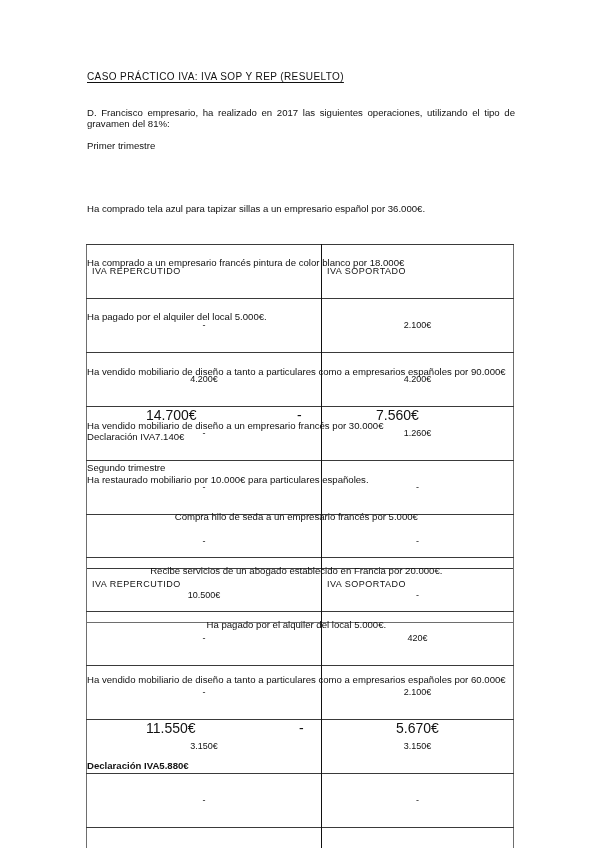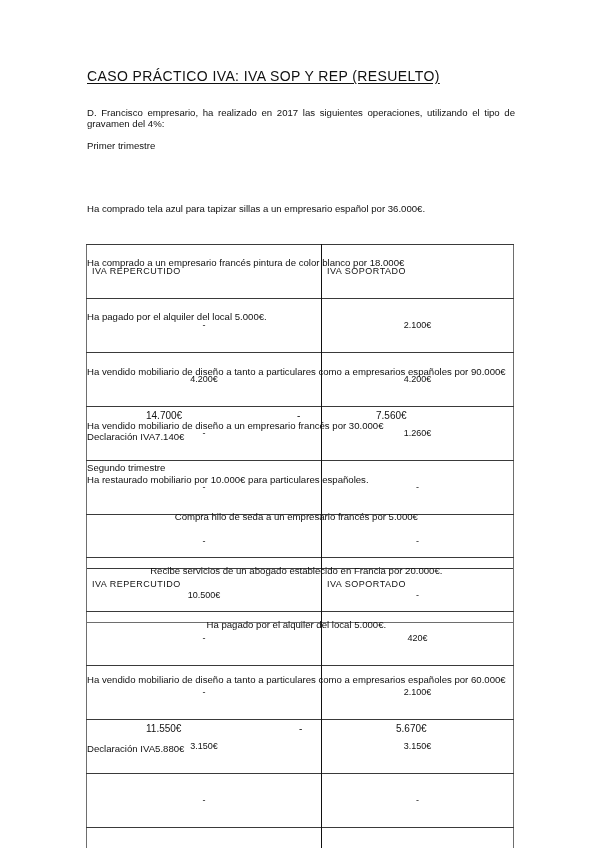--- a/index.html
+++ b/index.html
@@ -4,50 +4,50 @@
   <style>
     html, body { margin: 0; padding: 0; background: #ffffff; }
     body {
       width: 600px; height: 848px; position: relative; overflow: hidden;
       font-family: "Liberation Sans", sans-serif; color: #111111;
       font-size: 9.6px; line-height: 11px;
     }
     .page { position: absolute; left: 0; top: 0; width: 600px; height: 848px; }
     .abs { position: absolute; }
     .title {
-      left: 87px; top: 71px; font-size: 14px; letter-spacing: 0.4px;
+      left: 87px; top: 71px; font-size: 10px; letter-spacing: 0.4px;
       text-decoration: underline; text-underline-offset: 2px;
     }
     .intro { left: 87px; top: 107px; width: 428px; text-align: justify; }
     .section { left: 87px; }
     .lines { left: 87px; }
     .lines div { white-space: nowrap; height: 10.2px; line-height: 10.2px; margin-top: 44px; }
     table.iva {
       position: absolute; left: 86px; width: 428px;
       border-collapse: collapse; table-layout: fixed;
       border: 1.5px solid #6e6e6e;
     }
     table.iva td, table.iva th {
       height: 21px; padding: 16px; border-top: 1.5px solid #3a3a3a;
       font-weight: normal; font-size: 9px;
     }
     table.iva td.col1, table.iva th.col1 { border-right: 1px solid #111; width: 213px; }
     table.iva th { text-align: left; padding-left: 5px; letter-spacing: 0.5px; }
     table.iva td { text-align: center; }
     .totals { left: 86px; width: 428px; height: 12px; }
-    .totals span { position: absolute; top: 0; font-size: 10px; }
+    .totals span { position: absolute; top: 0; font-size: 14px; }
     .decl { left: 87px; }
   </style>
 </head>
 <body>
 
 <div class="page">
 
   <div class="abs title">CASO PRÁCTICO IVA: IVA SOP Y REP (RESUELTO)</div>
-  <div class="abs intro">D. Francisco empresario, ha realizado en 2017 las siguientes operaciones, utilizando el tipo de gravamen del 4%:</div>
+  <div class="abs intro">D. Francisco empresario, ha realizado en 2017 las siguientes operaciones, utilizando el tipo de gravamen del 81%:</div>
 
   <div class="abs section" style="top:140px;">Primer trimestre</div>
   <div class="abs lines" style="top:160px;">
     <div>Ha comprado tela azul para tapizar sillas a un empresario español por 36.000€.</div>
     <div>Ha comprado a un empresario francés pintura de color blanco por 18.000€</div>
     <div>Ha pagado por el alquiler del local 5.000€.</div>
     <div>Ha vendido mobiliario de diseño a tanto a particulares como a empresarios españoles por 90.000€</div>
     <div>Ha vendido mobiliario de diseño a un empresario francés por 30.000€</div>
     <div>Ha restaurado mobiliario por 10.000€ para particulares españoles.</div>
   </div>
@@ -131,15 +131,15 @@
       <td>-</td>
     </tr>
   </tbody>
     </table>
 
   <div class="abs totals" style="top:723px;">
     <span style="left:60px;">11.550€</span>
     <span style="left:213px;">-</span>
     <span style="left:310px;">5.670€</span>
   </div>
-  <div class="abs decl" style="top:743px;">Declaración IVA5.880€</div>
+  <div class="abs decl" style="top:760px;font-weight:bold;">Declaración IVA5.880€</div>
 
 </div>
 
 </body></html>

